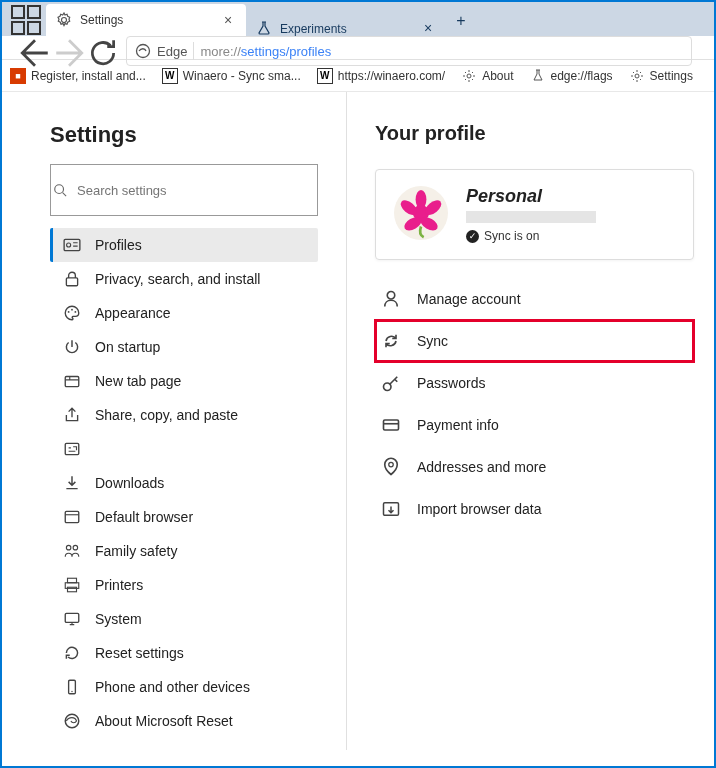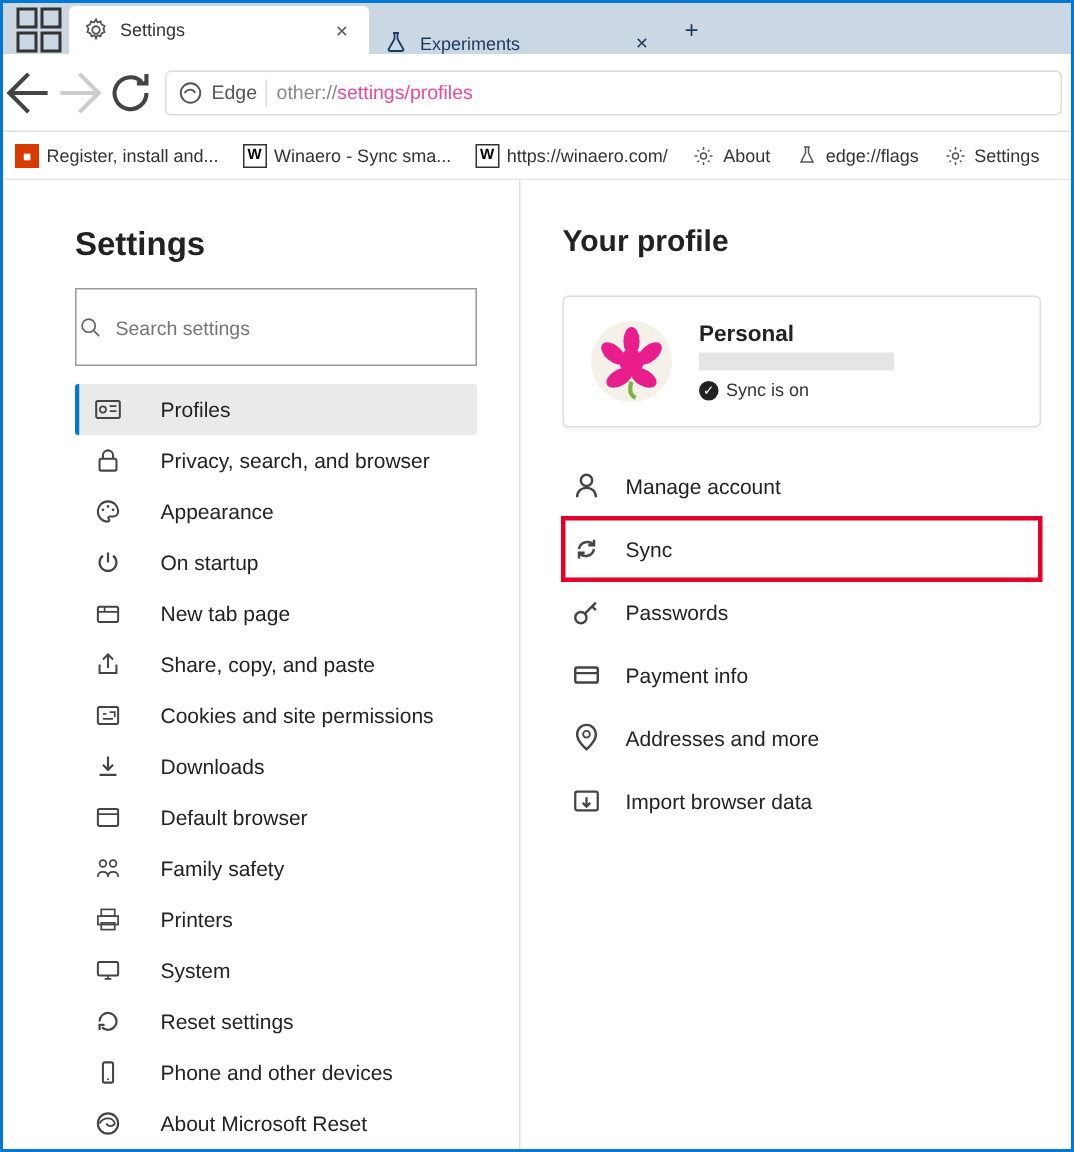--- a/index.html
+++ b/index.html
@@ -11,51 +11,51 @@
   .tab { height: 32px; display: flex; align-items: center; padding: 0 10px; gap: 8px; font-size: 12px; color: #333; border-radius: 4px 4px 0 0; min-width: 200px; }
   .tab.active { background: #fff; }
   .tab .tab-icon { width: 16px; height: 16px; display: flex; align-items: center; justify-content: center; }
   .tab .tab-label { flex: 1; }
   .tab .tab-close { width: 16px; height: 16px; display: flex; align-items: center; justify-content: center; color: #555; font-size: 14px; }
   .tab.inactive { background: transparent; color: #173a5e; min-width: 200px; align-items: flex-end; }
   .tab.inactive .tab-close { color: #173a5e; }
   .newtab { width: 30px; height: 30px; display: flex; align-items: center; justify-content: center; color: #173a5e; font-size: 16px; }
 
   
-  .toolbar { height: 52px; background: #fff; display: flex; align-items: center; padding: 0 0; border-bottom: 1px solid #e0e0e0; }
+  .toolbar { height: 24px; background: #fff; display: flex; align-items: flex-start; padding: 0 16px; border-bottom: 1px solid #e0e0e0; }
   .tool-btn { width: 34px; height: 34px; display: flex; align-items: center; justify-content: center; color: #555; border-radius: 4px; }
   .tool-btn.disabled { color: #bbb; }
   .addressbar { flex: 1; height: 30px; display: flex; align-items: center; border: 1px solid #ddd; border-radius: 4px; margin: 0 6px; padding: 0 8px; gap: 6px; color: #666; }
   .addr-sep { width: 1px; height: 18px; background: #ddd; }
   .addr-url { color: #888; font-size: 13px; }
-  .addr-url .dark { color: #ec4899; }
+  .addr-url .dark { color: #3b82f6; }
 
   
   .bookmarks { height: 32px; background: #fff; display: flex; align-items: center; padding: 0 8px; gap: 16px; border-bottom: 1px solid #e8e8e8; font-size: 12px; }
   .bookmark { display: flex; align-items: center; gap: 5px; color: #333; white-space: nowrap; }
   .bm-icon { width: 16px; height: 16px; display: flex; align-items: center; justify-content: center; font-size: 12px; }
   .bm-red { background: #d83b01; color: #fff; font-weight: bold; font-size: 9px; }
   .bm-w { background: #fff; color: #000; font-weight: bold; border: 1px solid #333; font-size: 10px; }
 
   
   .content { display: flex; height: calc(100% - 106px); }
   .sidebar { width: 345px; padding: 30px 28px 10px 48px; border-right: 1px solid #e0e0e0; overflow-y: auto; }
   .sidebar h1 { font-size: 22px; font-weight: 600; margin-bottom: 16px; }
   .search { height: 52px; border: 1px solid #999; display: flex; align-items: center; padding: 0 2px; gap: 10px; margin-bottom: 12px; }
   .search input { border: none; outline: none; font-size: 13px; flex: 1; background: transparent; }
-  .nav-item { display: flex; align-items: center; gap: 26px; height: 34px; padding: 0 10px; font-size: 14px; color: #222; border-left: 3px solid transparent; border-radius: 2px; }
+  .nav-item { display: flex; align-items: center; gap: 14px; height: 34px; padding: 0 10px; font-size: 14px; color: #222; border-left: 3px solid transparent; border-radius: 2px; }
   .nav-item.active { background: #eaeaea; border-left: 3px solid #0078d4; }
   .nav-icon { width: 18px; height: 18px; display: flex; align-items: center; justify-content: center; color: #444; flex-shrink: 0; }
 
   .main { flex: 1; padding: 30px 20px 10px 28px; }
   .main h2 { font-size: 20px; font-weight: 700; margin-bottom: 24px; }
   .profile-card { border: 1px solid #ddd; border-radius: 4px; padding: 16px 18px; display: flex; gap: 18px; box-shadow: 0 1px 3px rgba(0,0,0,0.05); margin-bottom: 18px; }
   .avatar { width: 54px; height: 54px; border-radius: 50%; background: #f5f0e8; display: flex; align-items: center; justify-content: center; flex-shrink: 0; }
   .profile-info { display: flex; flex-direction: column; gap: 4px; }
-  .profile-name { font-size: 15px; font-weight: 600; }
+  .profile-name { font-size: 18px; font-weight: 600; font-style: italic; }
   .profile-email { width: 130px; height: 12px; background: #e5e5e5; }
   .sync-status { display: flex; align-items: center; gap: 5px; font-size: 12px; color: #333; margin-top: 2px; }
   .sync-check { width: 13px; height: 13px; background: #222; border-radius: 50%; color: #fff; display: flex; align-items: center; justify-content: center; font-size: 9px; }
 
   .profile-menu { display: flex; flex-direction: column; }
   .menu-item { display: flex; align-items: center; gap: 16px; height: 42px; padding: 0 6px; font-size: 14px; color: #222; }
   .menu-item.highlighted { outline: 3px solid #e4002b; outline-offset: -2px; }
   .menu-icon { width: 20px; height: 20px; display: flex; align-items: center; justify-content: center; color: #444; flex-shrink: 0; }
 
   svg { width: 100%; height: 100%; }
@@ -111,21 +111,21 @@
   </div>
   <div class="addressbar">
     <span style="width:16px;height:16px">
       <svg viewBox="0 0 16 16">
           <circle cx="8" cy="8" r="6.5" fill="none" stroke="#555" stroke-width="1.3"></circle>
           <path d="M4 8c2-3 6-3 7 0" fill="none" stroke="#555" stroke-width="1.3"></path>
         </svg>
     </span>
     <span style="color:#555">Edge</span>
     <span class="addr-sep"></span>
-    <span class="addr-url"><span>other://</span><span class="dark">settings/profiles</span></span>
+    <span class="addr-url"><span>more://</span><span class="dark">settings/profiles</span></span>
   </div>
 </div>
 
 <div class="bookmarks">
   <div class="bookmark">
     <span class="bm-icon bm-red">■</span>
     <span>Register, install and...</span>
   </div>
   <div class="bookmark">
     <span class="bm-icon bm-w">W</span>
@@ -186,21 +186,21 @@
           </span>
           <span>Profiles</span>
         </div>
         <div class="nav-item">
           <span class="nav-icon">
             <svg viewBox="0 0 16 16">
               <rect x="3" y="7" width="10" height="7" rx="1" fill="none" stroke="#444" stroke-width="1.2"></rect>
               <path d="M5 7V5a3 3 0 016 0v2" fill="none" stroke="#444" stroke-width="1.2"></path>
             </svg>
           </span>
-          <span>Privacy, search, and browser</span>
+          <span>Privacy, search, and install</span>
         </div>
         <div class="nav-item">
           <span class="nav-icon">
             <svg viewBox="0 0 16 16">
               <path d="M8 2a6 6 0 100 12c1 0 1-1 .5-1.5S8 11 9 11h2a3 3 0 003-3 6 6 0 00-6-6z" fill="none" stroke="#444" stroke-width="1.2"></path>
               <circle cx="5" cy="7" r=".8" fill="#444"></circle>
               <circle cx="8" cy="5" r=".8" fill="#444"></circle>
               <circle cx="11" cy="7" r=".8" fill="#444"></circle>
             </svg>
           </span>
@@ -231,21 +231,20 @@
           </span>
           <span>Share, copy, and paste</span>
         </div>
         <div class="nav-item">
           <span class="nav-icon">
             <svg viewBox="0 0 16 16">
               <rect x="2" y="3" width="12" height="10" rx="1" fill="none" stroke="#444" stroke-width="1.2"></rect>
               <path d="M5 7h2M5 10h6M9 6h3v3" fill="none" stroke="#444"></path>
             </svg>
           </span>
-          <span>Cookies and site permissions</span>
         </div>
         <div class="nav-item">
           <span class="nav-icon">
             <svg viewBox="0 0 16 16">
               <path d="M8 2v8M5 7l3 3 3-3M3 13h10" fill="none" stroke="#444" stroke-width="1.3"></path>
             </svg>
           </span>
           <span>Downloads</span>
         </div>
         <div class="nav-item">

